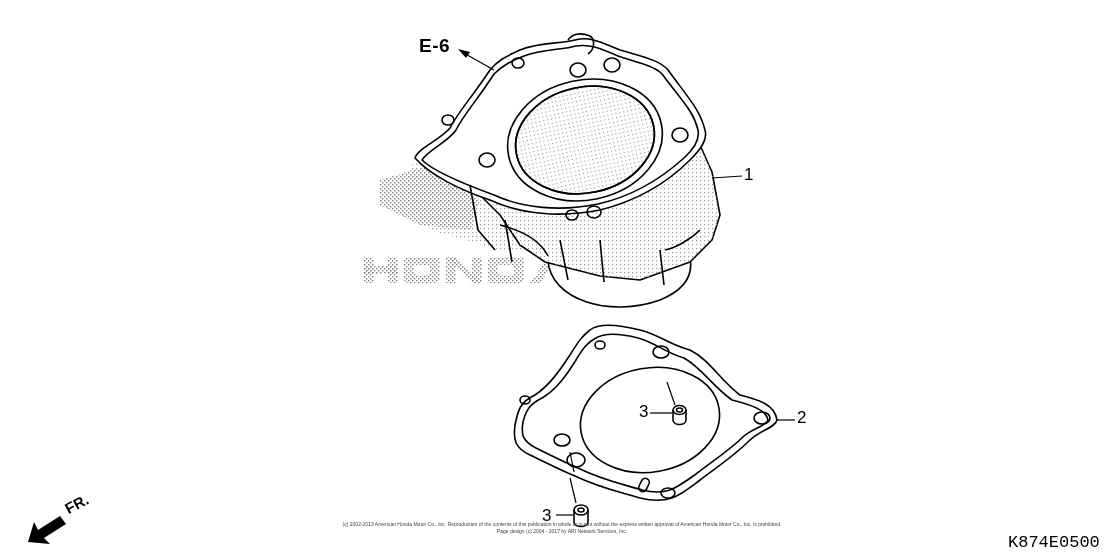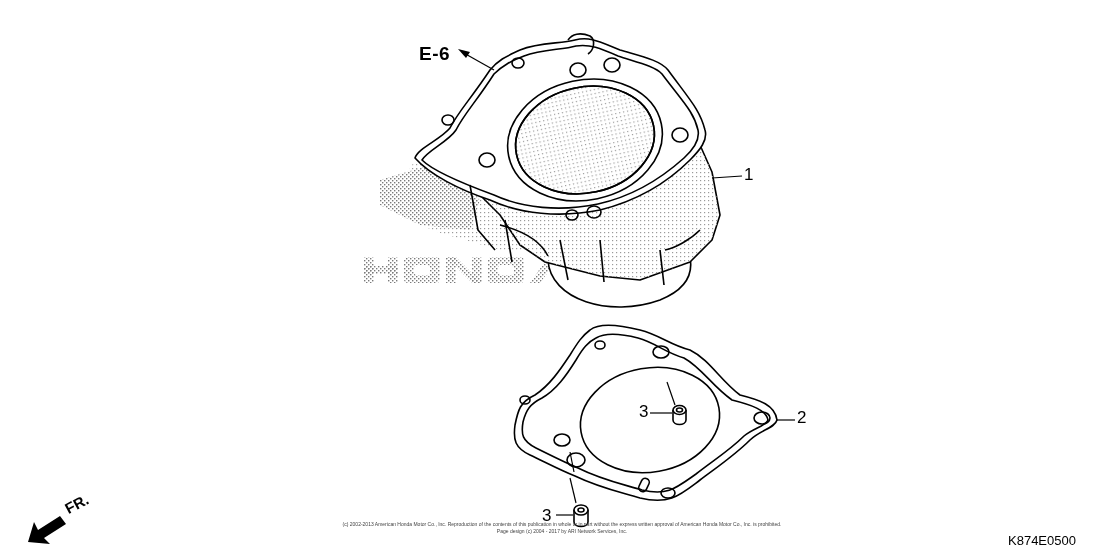--- a/index.html
+++ b/index.html
@@ -22,21 +22,20 @@
       height: 560px;
     }
     .ref-label {
       position: absolute;
       left: 419px;
       top: 35px;
       font-family: "Liberation Sans", sans-serif;
       font-weight: bold;
       font-size: 19px;
       letter-spacing: 0.5px;
-      margin-top: 8px;
     }
     .callout {
       position: absolute;
       font-family: "Liberation Sans", sans-serif;
       font-size: 17px;
       line-height: 1;
     }
     .callout-1 { left: 744px; top: 166px; }
     .callout-2 { left: 797px; top: 409px; }
     .callout-3a { left: 639px; top: 403px; }
@@ -60,22 +59,22 @@
       font-family: "Liberation Sans", sans-serif;
       font-size: 5px;
       line-height: 7px;
       color: #444;
       white-space: nowrap;
     }
     .part-code {
       position: absolute;
       left: 1008px;
       top: 533px;
-      font-family: Liberation Sans, sans-serif;
-      font-size: 13px;
+      font-family: Liberation Mono, monospace;
+      font-size: 17px;
     }
   </style>
 </head>
 <body>
 
 <svg class="canvas" viewBox="0 0 1120 560" xmlns="http://www.w3.org/2000/svg">
   <defs>
     <pattern id="dots" width="4" height="4" patternUnits="userSpaceOnUse">
       <rect x="0" y="0" width="1.4" height="1.4" fill="#7a7a7a"></rect>
       <rect x="2" y="2" width="1.4" height="1.4" fill="#7a7a7a"></rect>

